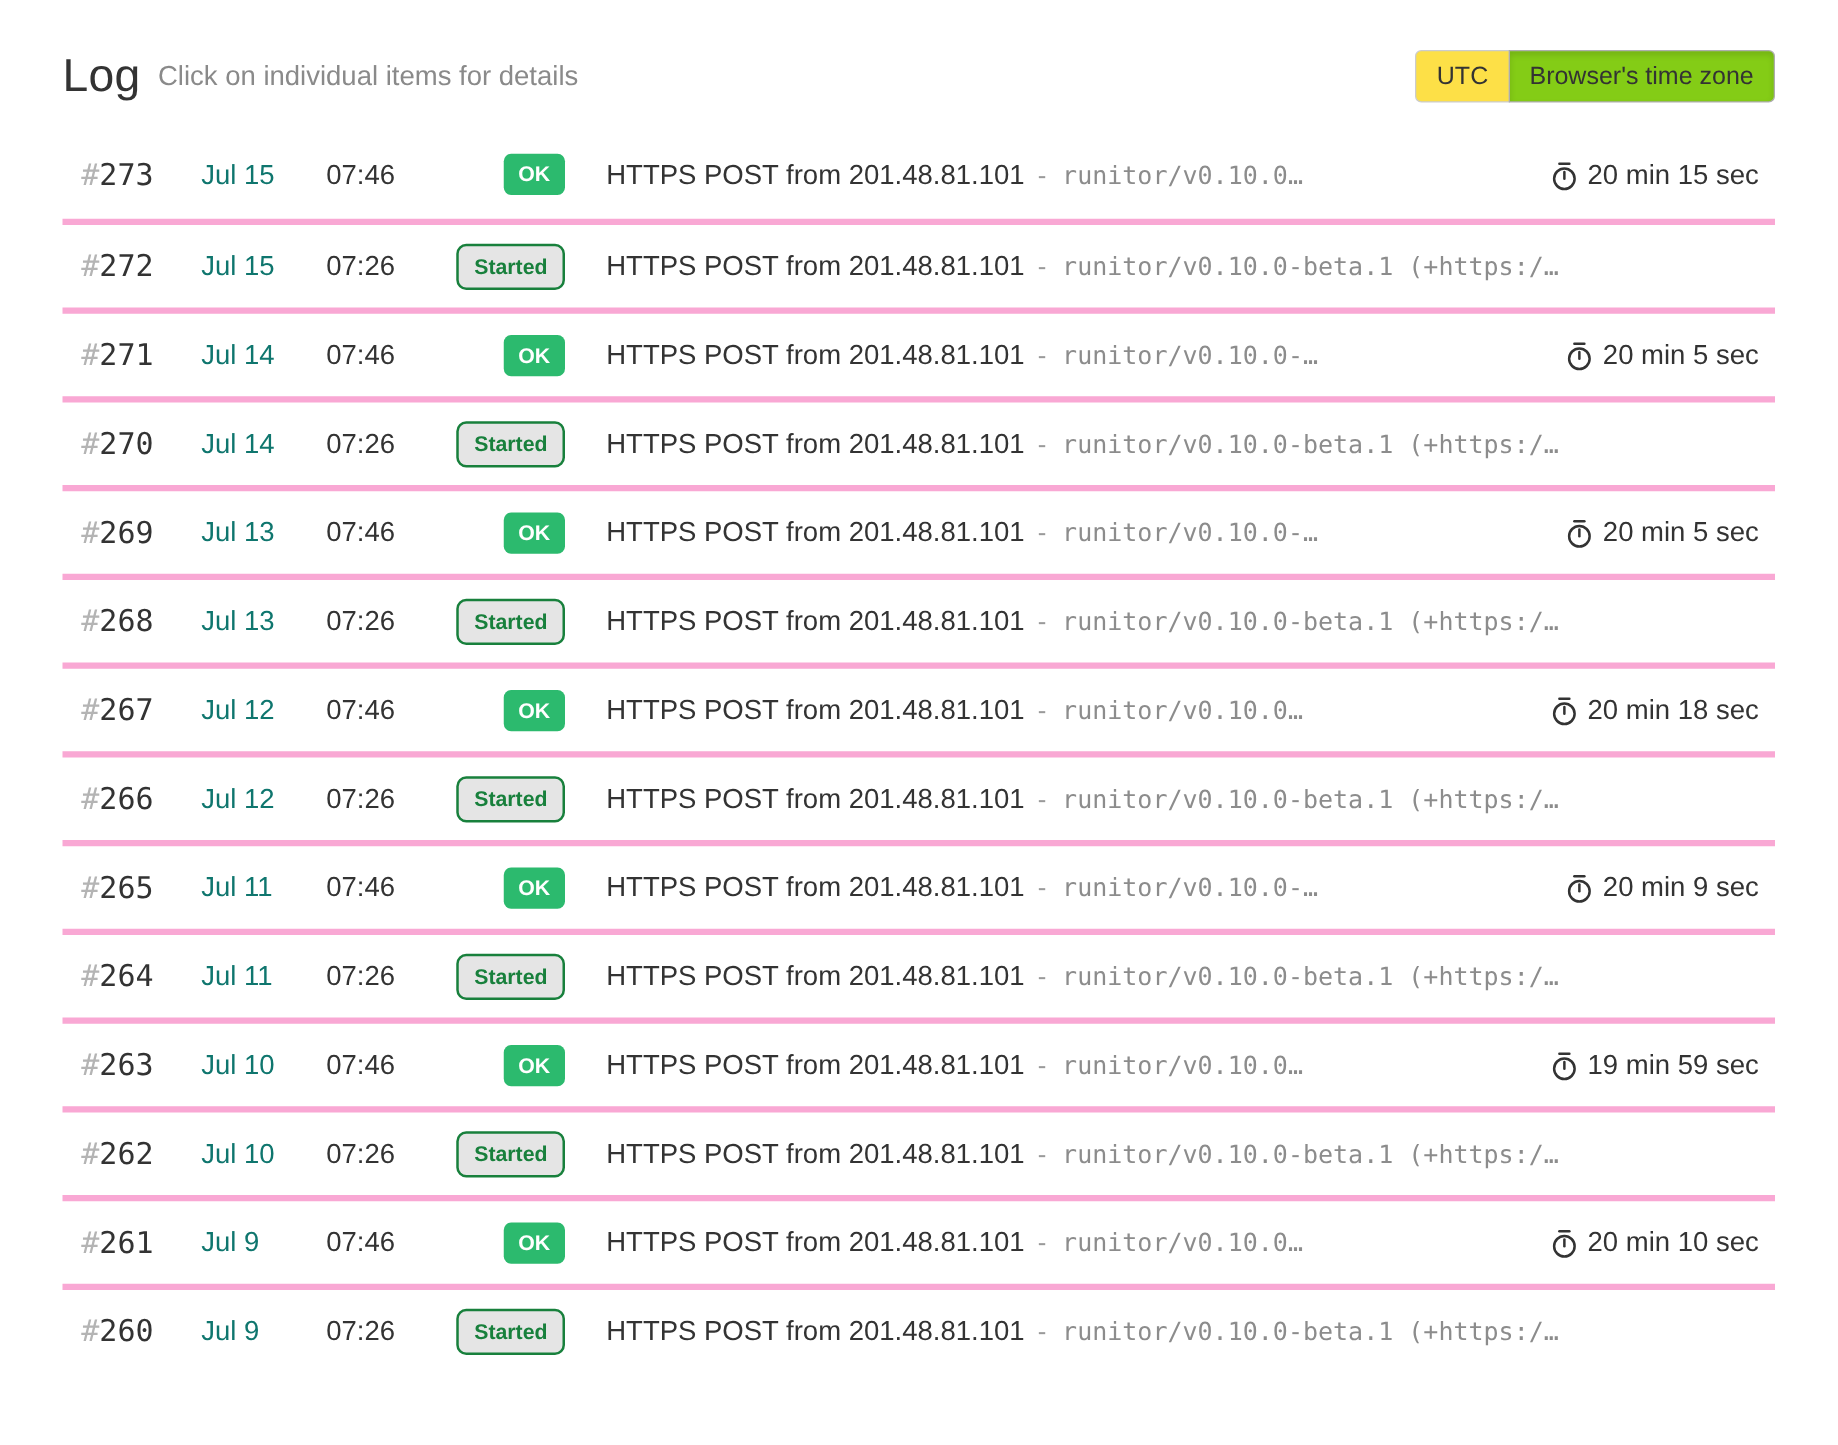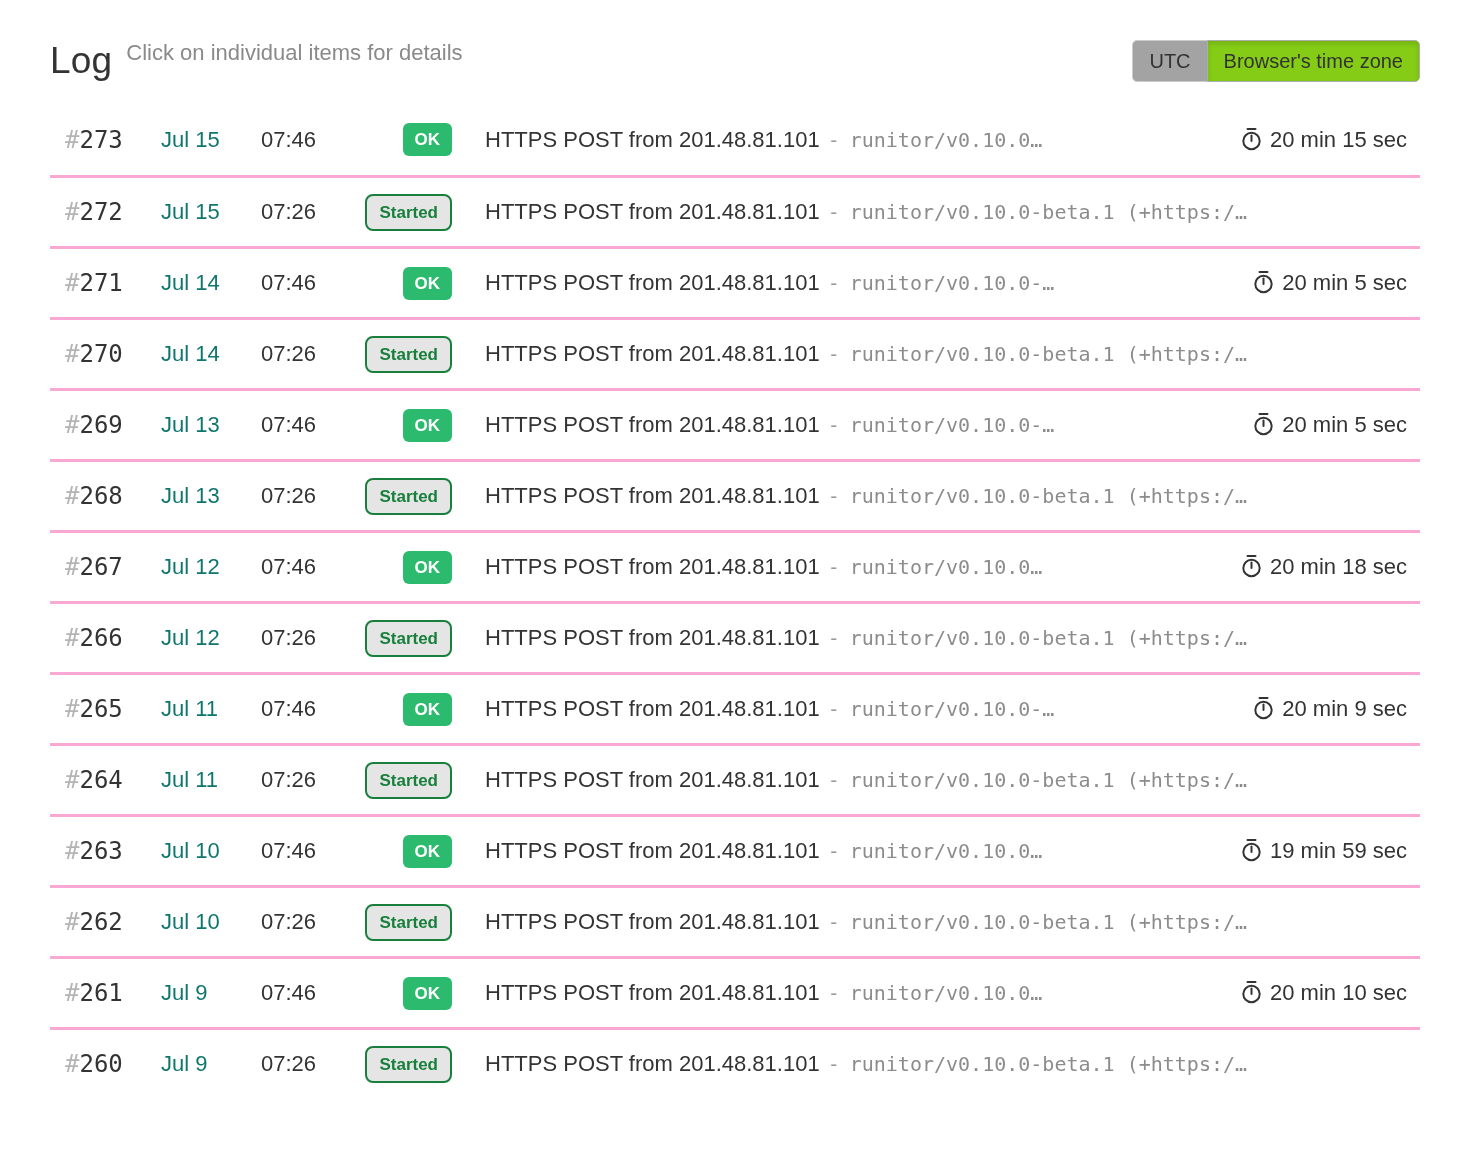--- a/index.html
+++ b/index.html
@@ -13,40 +13,40 @@
   }
   .page { padding: 40px 50px 0 50px; }
 
   
   .header-bar {
     display: flex;
     align-items: center;
     justify-content: space-between;
     margin-bottom: 22px;
   }
-  .title-wrap { display: flex; align-items: flex-start; }
+  .title-wrap { display: flex; align-items: center; }
   .page-title {
     font-size: 37px;
     font-weight: 400;
     color: #333;
     letter-spacing: 0.2px;
   }
   .page-subtitle {
     font-size: 22px;
     color: #8a8a8a;
     margin-left: 14px;
   }
 
   
   .btn-group { display: flex; }
   .tz-btn {
     font-family: "Liberation Sans", sans-serif;
     font-size: 20px;
     color: #333;
-    background: #a3a3a3;
+    background: #fde047;
     border: 1px solid #ccc;
     padding: 8px 16px;
     cursor: pointer;
     line-height: 1.2;
     margin-left: 48px;
   }
   .tz-btn:first-child {
     border-radius: 5px 0 0 5px;
   }
   .tz-btn:last-child {
@@ -62,21 +62,21 @@
   
   .log-table { width: 1370px; }
   .log-row {
     display: flex;
     align-items: center;
     height: 71px;
     padding-left: 15px;
     padding-right: 13px;
     cursor: pointer;
   }
-  .log-row + .log-row { border-top: 3px solid #f9a8d4; }
+  .log-row + .log-row { border-top: 5px solid #f9a8d4; }
 
   .cell-num {
     width: 96px;
     font-family: "DejaVu Sans Mono", monospace;
     font-size: 24px;
     flex: none;
   }
   .cell-num .hash { color: #b4b4b4; }
   .cell-num .n { color: #333; }
 
@@ -127,21 +127,21 @@
   .cell-desc .agent {
     font-family: "DejaVu Sans Mono", monospace;
     font-size: 20px;
     color: #8c8c8c;
   }
 
   .cell-duration {
     flex: none;
     margin-left: 18px;
     display: flex;
-    align-items: flex-start;
+    align-items: flex-end;
     font-size: 22px;
     color: #333;
     white-space: nowrap;
   }
   .cell-duration svg { margin-right: 8px; display: block; }
 </style>
 </head>
 <body>
 
 <div class="page">

